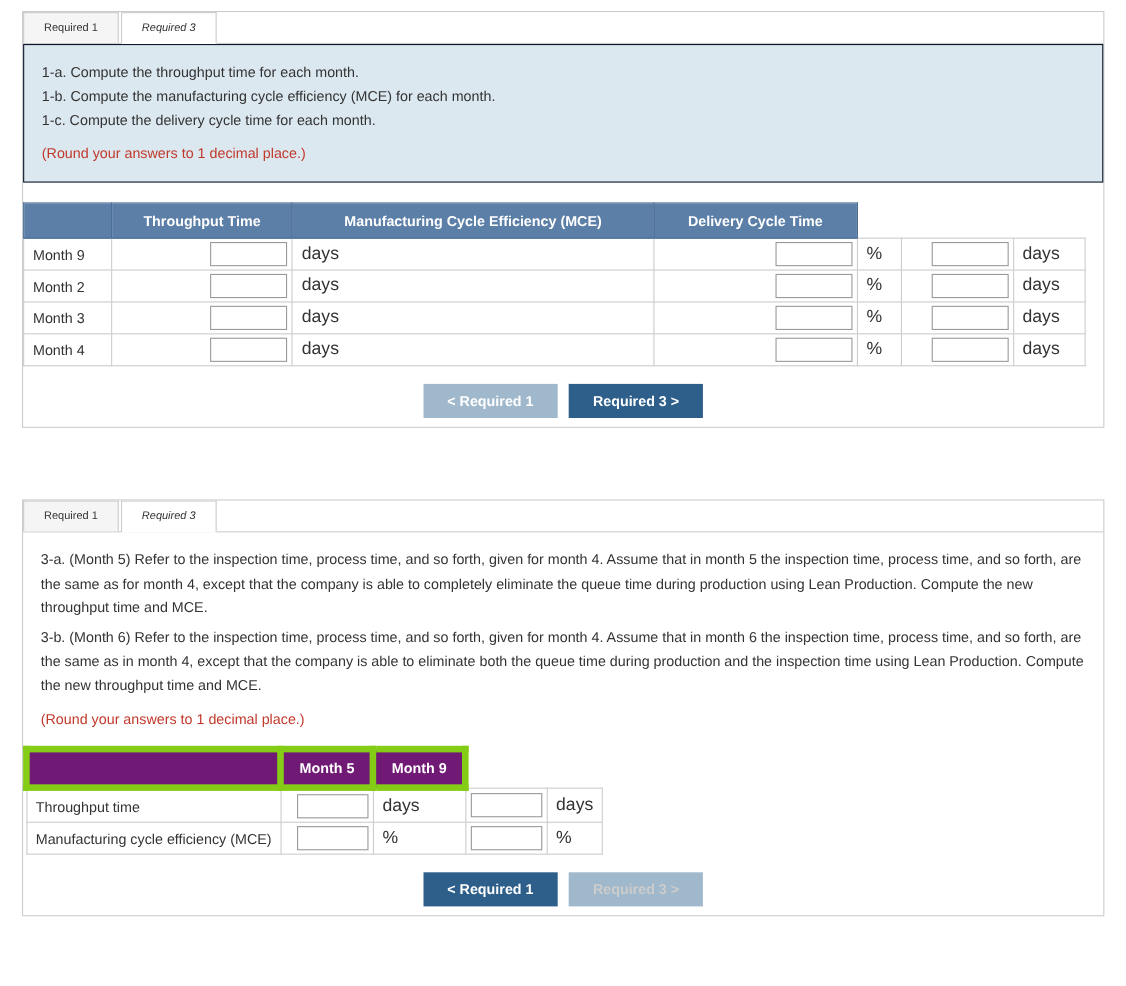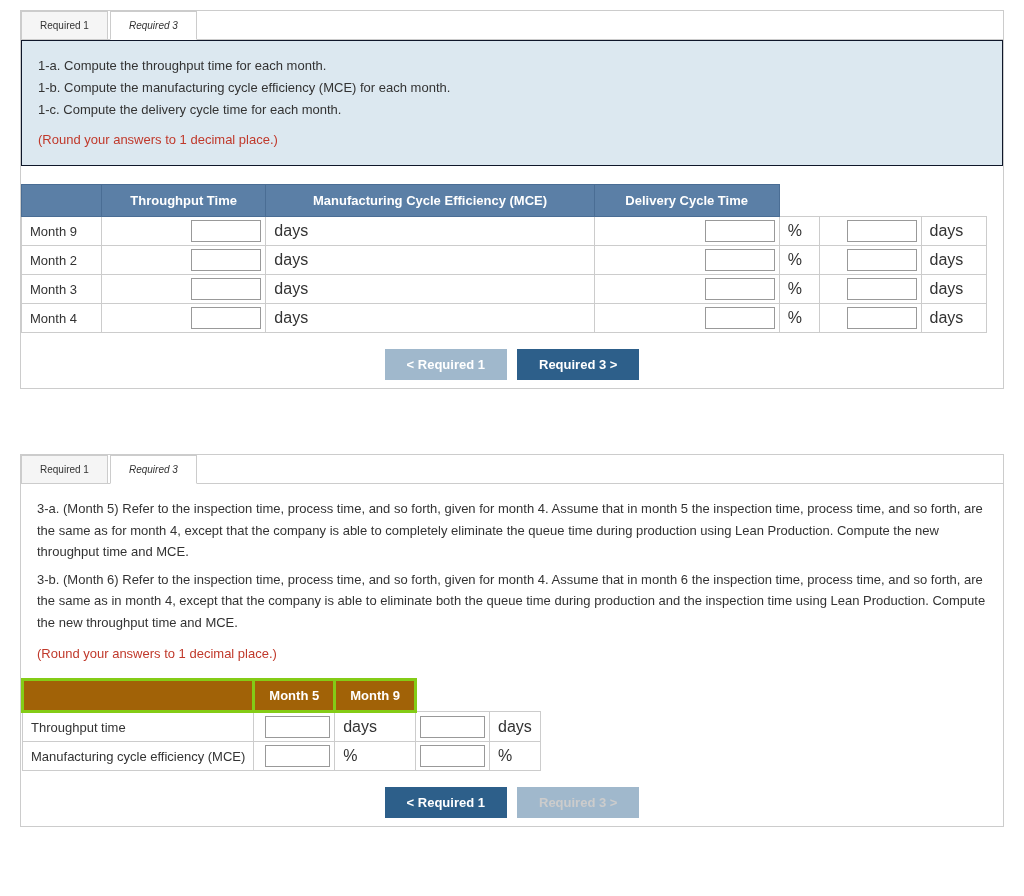--- a/index.html
+++ b/index.html
@@ -145,24 +145,24 @@
     .section2 {
       margin-top: 20px;
       border: 1px solid #ccc;
     }
 
     .smaller-table {
       width: auto;
       min-width: 460px;
     }
     .smaller-table th {
-      background: #a16207;
+      background: #701a75;
       color: #fff;
       padding: 7px 14px;
-      border: 3px solid #84cc16;
+      border: 6px solid #84cc16;
       text-align: center;
     }
     .smaller-table td {
       border: 1px solid #ccc;
       padding: 5px 8px;
       vertical-align: middle;
     }
     .smaller-table td.row-label {
       width: 220px;
     }

